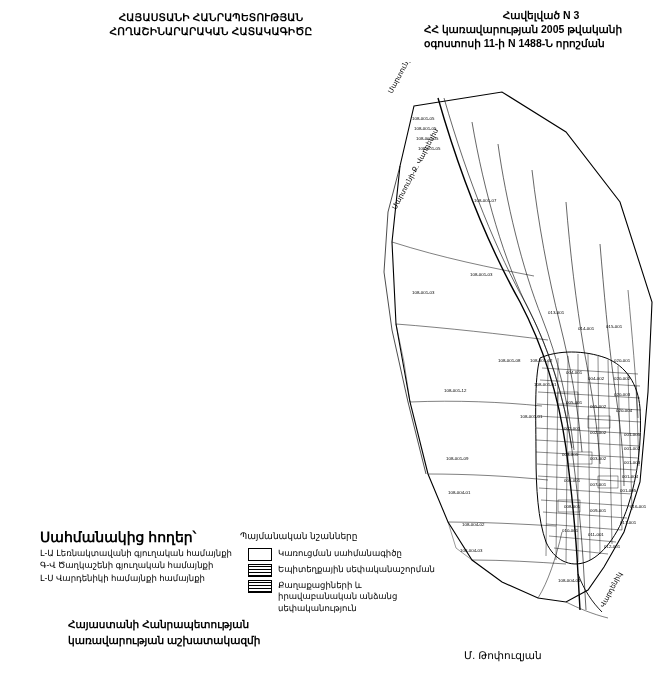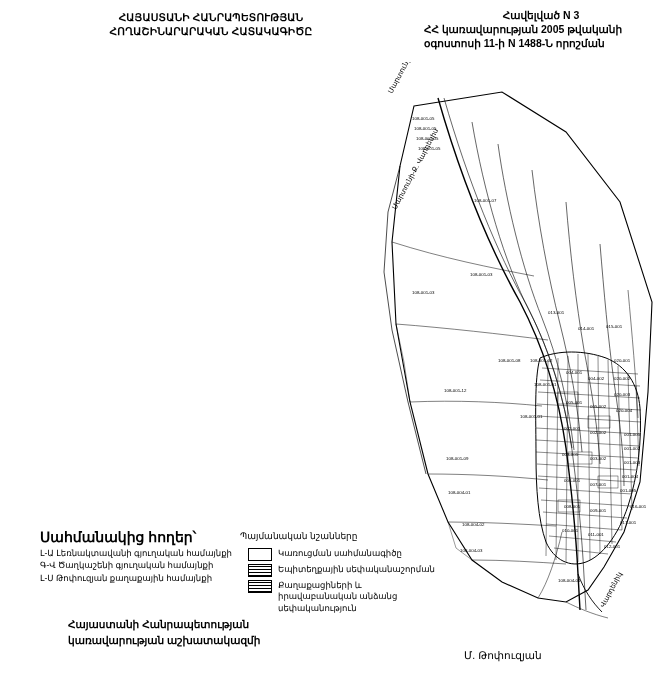--- a/index.html
+++ b/index.html
@@ -281,21 +281,21 @@
         <text class="mlbl" x="278" y="446">016-001</text>
         <text class="mlbl" x="268" y="462">017-001</text>
       </g>
     </svg>
   </div>
 
   <div class="legend-left">
     <div class="lg-title">Սահմանակից հողեր՝</div>
     <div class="lg-row">Լ-Ա  Լեռնակտավանի գյուղական համայնքի</div>
     <div class="lg-row">Գ-Վ  Ծաղկաշենի գյուղական համայնքի</div>
-    <div class="lg-row">Լ-Ս  Թոփուզյան քաղաքային համայնքի</div>
+    <div class="lg-row">Լ-Ս  Վարդենիկի համայնքի համայնքի</div>
   </div>
 
   <div class="legend-right">
     <div class="lg-title">Պայմանական նշանները</div>
 
     <div class="lg-item">
       <span class="swatch"></span>
       <span class="lg-text">Կառուցման սահմանագիծը</span>
     </div>
 

